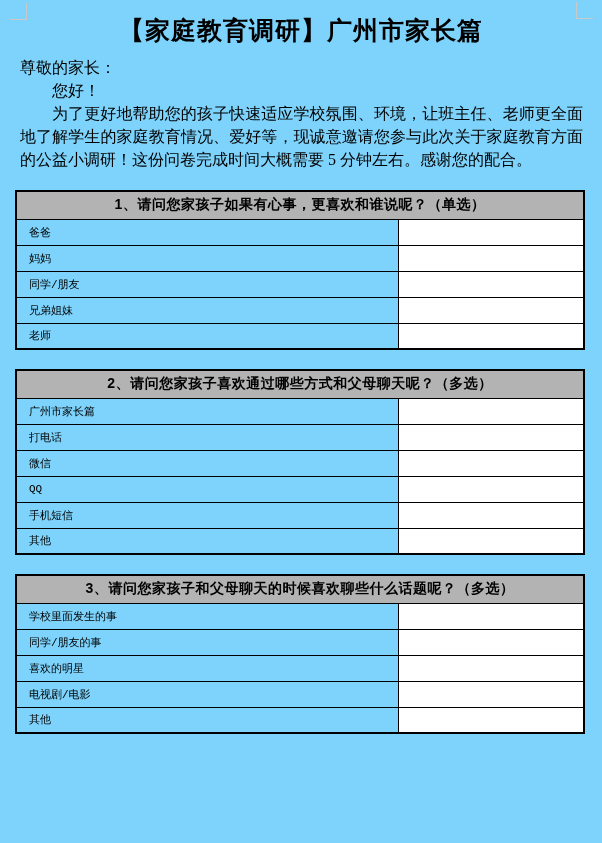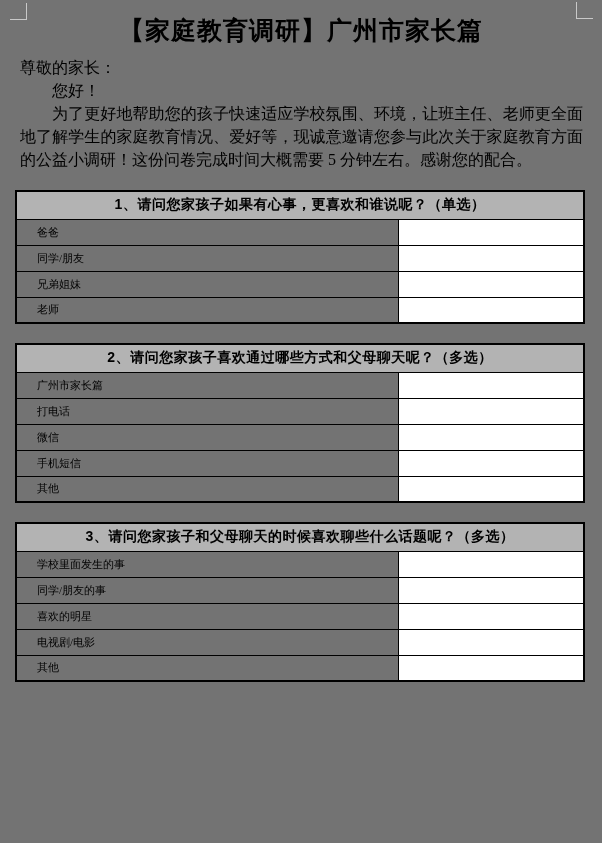--- a/index.html
+++ b/index.html
@@ -1,21 +1,21 @@
 <!DOCTYPE html>
 <html style="--header-bg: #b3b3b3; --border: #000000; --crop-mark: #c9c9c9;"><head>
 <meta charset="utf-8">
 <style>
   * { box-sizing: border-box; }
   html, body { margin: 0; padding: 0; background: #ffffff; }
   .page {
     position: relative;
     width: 602px;
     height: 843px;
-    background: #737373;
+    background: #7dd3fc;
     color: #000000;
     font-family: "Liberation Serif", "DejaVu Serif", serif;
     overflow: hidden;
   }
   
   .crop-tl {
     position: absolute; top: 3px; left: 10px;
     width: 17px; height: 17px;
     border-right: 1px solid var(--crop-mark, #c9c9c9);
     border-bottom: 1px solid var(--crop-mark, #c9c9c9);
@@ -60,22 +60,22 @@
     padding: 4px 8px;
     height: 28px;
     letter-spacing: 0.5px;
   }
   table.qtable td {
     border: 1px solid var(--border, #000000);
     height: 26px;
   }
   td.option {
     font-size: 11px;
-    padding: 2px 20px;
-    font-family: Liberation Serif, serif;
+    padding: 2px 12px;
+    font-family: Liberation Mono, monospace;
   }
   td.answer { background: #ffffff; }
 </style>
 </head>
 <body>
 
 <div class="page">
   <div class="crop-tl"></div>
   <div class="crop-tr"></div>
 
@@ -93,20 +93,24 @@
         <col style="width:186px">
       </colgroup>
     <thead>
       <tr>
           <th colspan="2">1、请问您家孩子如果有心事，更喜欢和谁说呢？（单选）</th>
         </tr>
     </thead>
     <tbody>
       <tr>
           <td class="option">爸爸</td>
+          <td class="answer"></td>
+        </tr>
+      <tr>
+          <td class="option">妈妈</td>
           <td class="answer"></td>
         </tr>
       <tr>
           <td class="option">同学/朋友</td>
           <td class="answer"></td>
         </tr>
       <tr>
           <td class="option">兄弟姐妹</td>
           <td class="answer"></td>
         </tr>
@@ -131,20 +135,24 @@
       <tr>
           <td class="option">广州市家长篇</td>
           <td class="answer"></td>
         </tr>
       <tr>
           <td class="option">打电话</td>
           <td class="answer"></td>
         </tr>
       <tr>
           <td class="option">微信</td>
+          <td class="answer"></td>
+        </tr>
+      <tr>
+          <td class="option">QQ</td>
           <td class="answer"></td>
         </tr>
       <tr>
           <td class="option">手机短信</td>
           <td class="answer"></td>
         </tr>
       <tr>
           <td class="option">其他</td>
           <td class="answer"></td>
         </tr>

